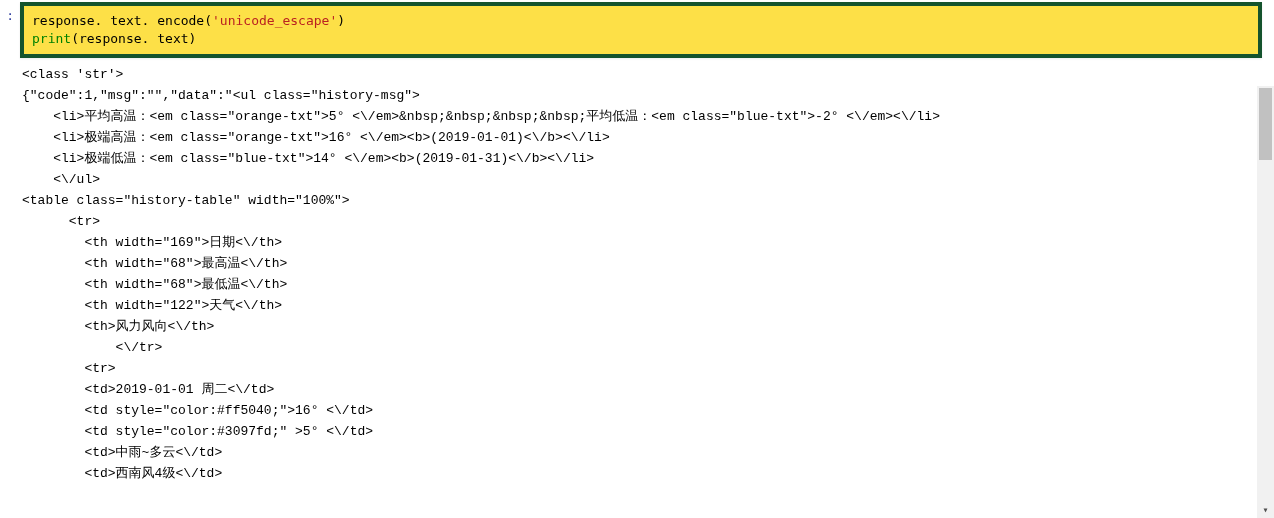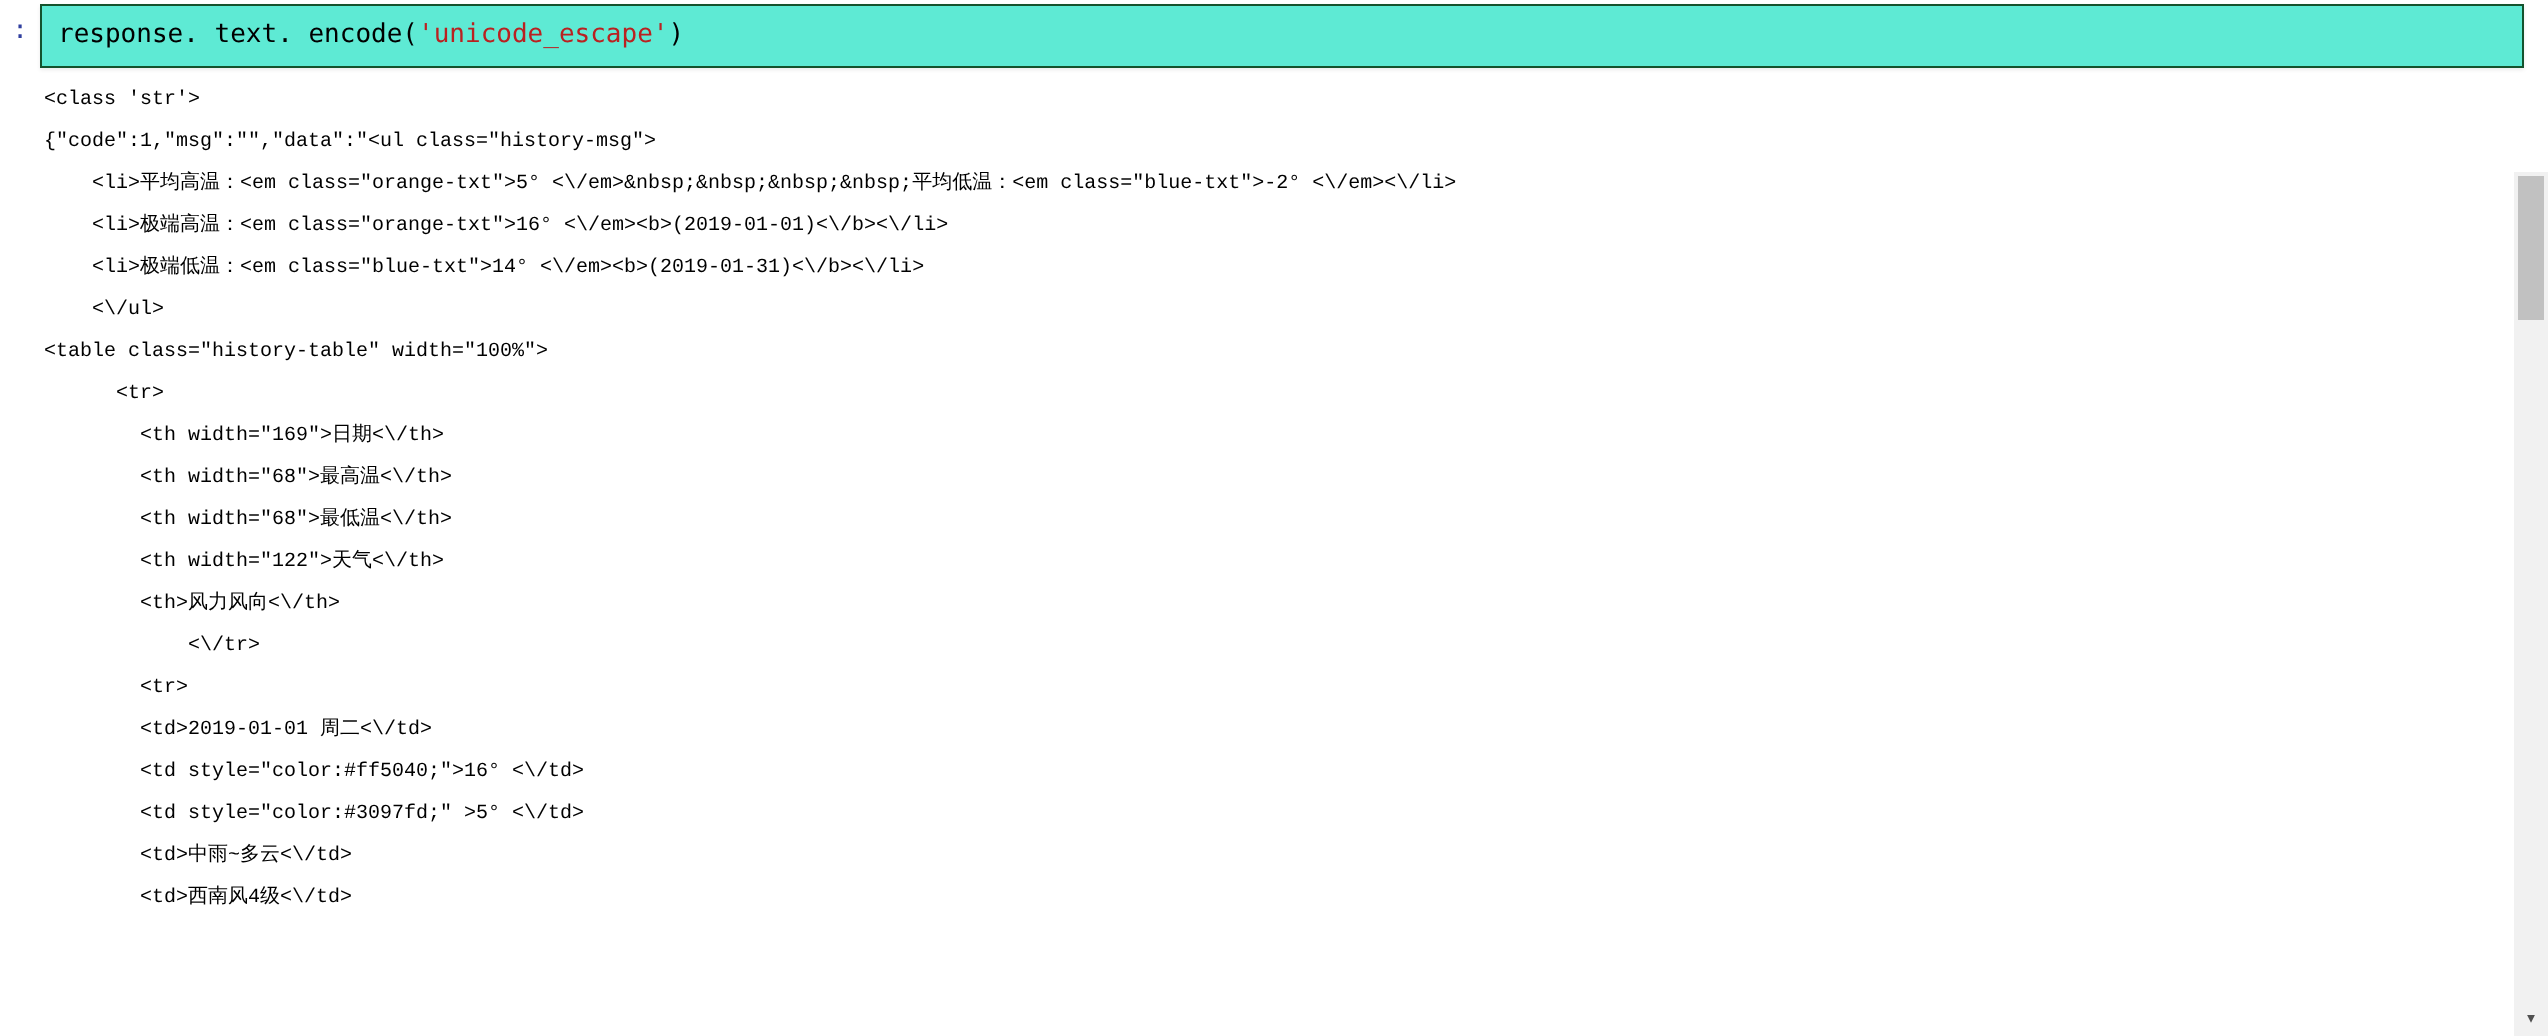--- a/index.html
+++ b/index.html
@@ -22,22 +22,22 @@
   .prompt {
     width: 14px;
     text-align: right;
     color: #303f9f;
     padding: 6px 0 0 0;
     font-family: Consolas, monospace;
     flex-shrink: 0;
   }
   .code-input {
     flex: 1;
-    border: 1px solid #14532d;
-    background: #5eead4;
+    border: 4px solid #14532d;
+    background: #fde047;
     padding: 6px 8px;
     margin-left: 6px;
     margin-right: 12px;
     line-height: 18px;
     font-family: Consolas, monospace;
     box-shadow: 0 1px 2px rgba(0,0,0,0.08);
   }
   .code-line { white-space: pre; }
   .t-id { color: #000000; }
   .t-punc { color: #000000; }
@@ -51,21 +51,21 @@
     width: 20px;
     flex-shrink: 0;
   }
   .output-body {
     flex: 1;
     position: relative;
     padding: 2px 0 0 0;
   }
   .output-pre {
     font-family: Consolas, "Courier New", monospace;
-    font-size: 10px;
+    font-size: 13px;
     line-height: 21px;
     white-space: pre;
     color: #000000;
     padding-left: 2px;
   }
   .scroll-track {
     position: absolute;
     right: 0;
     top: 86px;
     width: 17px;
@@ -96,20 +96,21 @@
 </style>
 </head>
 <body>
 
 <div class="container">
 
   <div class="code-cell">
     <div class="prompt">:</div>
     <div class="code-input">
       <div class="code-line"><span class="t-id">response. text. encode(</span><span class="t-str">'unicode_escape'</span><span class="t-punc">)</span></div>
+      <div class="code-line"><span class="t-func">print</span><span class="t-punc">(</span><span class="t-id">response. text</span><span class="t-punc">)</span></div>
     </div>
   </div>
 
   <div class="output-area">
     <div class="output-gutter"></div>
     <div class="output-body">
 <pre class="output-pre"><span>&lt;class 'str'&gt;</span>
 <span>{"code":1,"msg":"","data":"&lt;ul class="history-msg"&gt;</span>
 <span>    &lt;li&gt;平均高温：&lt;em class="orange-txt"&gt;5° &lt;\/em&gt;&amp;nbsp;&amp;nbsp;&amp;nbsp;&amp;nbsp;平均低温：&lt;em class="blue-txt"&gt;-2° &lt;\/em&gt;&lt;\/li&gt;</span>
 <span>    &lt;li&gt;极端高温：&lt;em class="orange-txt"&gt;16° &lt;\/em&gt;&lt;b&gt;(2019-01-01)&lt;\/b&gt;&lt;\/li&gt;</span>

